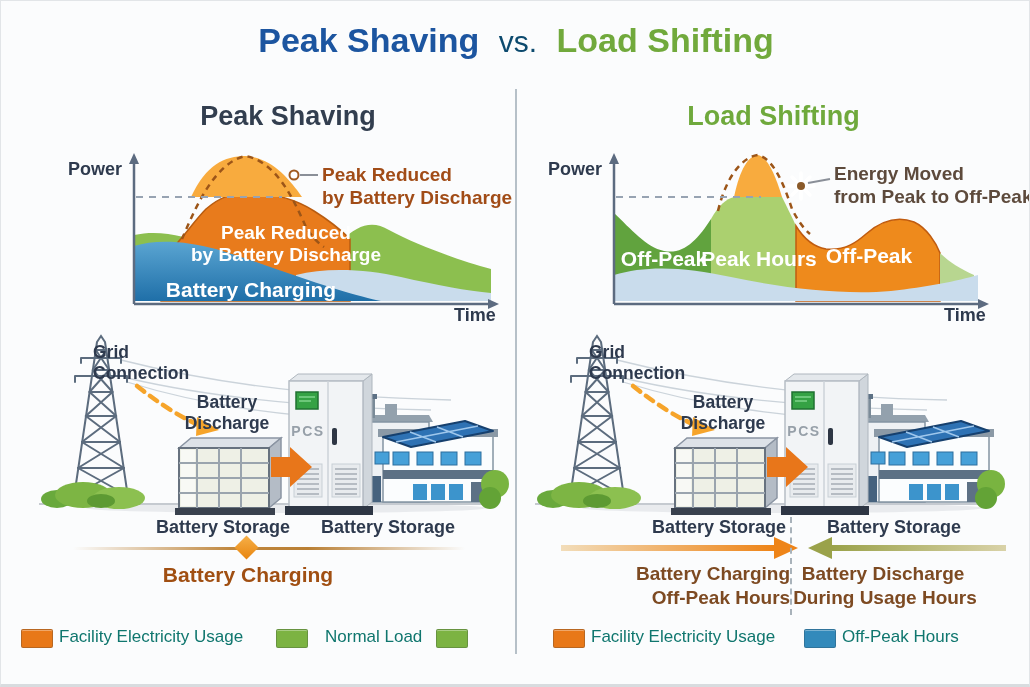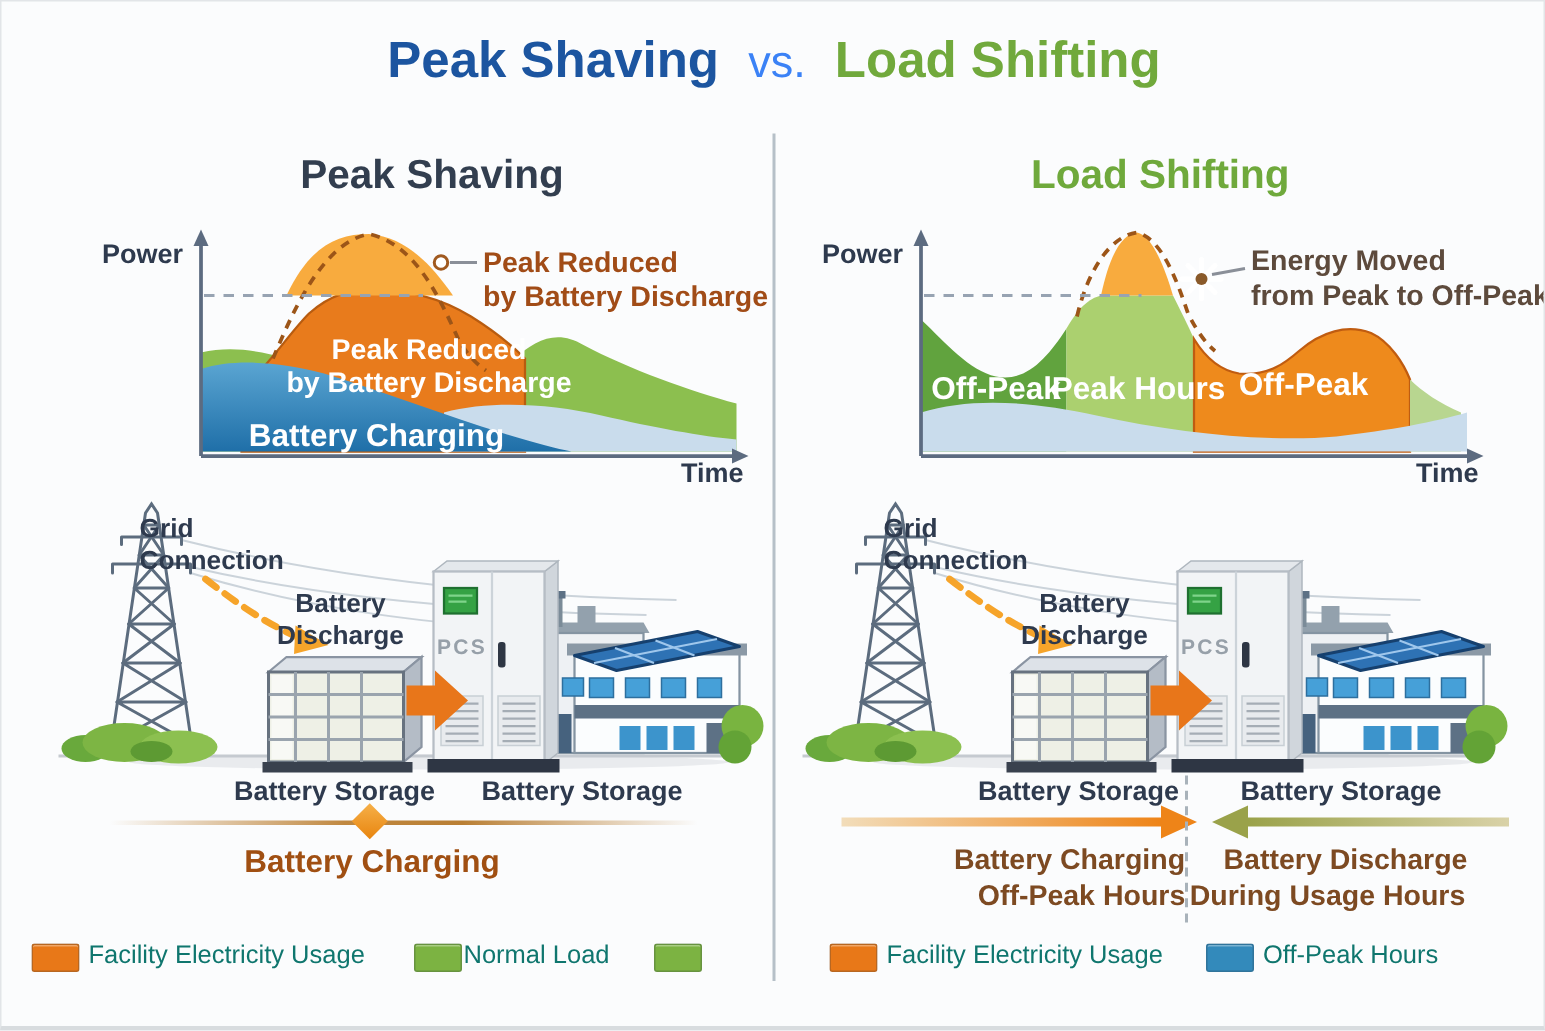--- a/index.html
+++ b/index.html
@@ -2,21 +2,21 @@
 <html><head>
 <meta charset="utf-8">
 <style>
   html,body{margin:0;padding:0;background:#eef0f2;}
   .page{position:relative;width:1030px;height:687px;background:#fbfcfd;overflow:hidden;
         font-family:"Liberation Sans",sans-serif;border:1px solid #e2e5e8;box-sizing:border-box;
         border-bottom:3px solid #d8dcdf;}
   .abs{position:absolute;white-space:nowrap;}
   .title-row{left:0;top:20px;width:1030px;text-align:center;font-size:34px;font-weight:bold;}
   .title-blue{color:#1c55a0;}
-  .title-vs{color:#3b82f6;font-weight:400;font-size:30px;margin:0 10px;}
+  .title-vs{color:#0c4a6e;font-weight:400;font-size:30px;margin:0 10px;}
   .title-green{color:#71a93c;}
   .divider{left:514px;top:88px;width:2px;height:565px;background:#b6c0c8;}
   .panel{position:absolute;top:0;width:515px;height:687px;}
   .p-left{left:0;} .p-right{left:515px;}
   .heading{font-size:27px;font-weight:bold;color:#323e4f;text-align:center;}
   .heading-green{color:#6fa93c;}
   svg{position:absolute;overflow:visible;}
   svg text{font-family:"Liberation Sans",sans-serif;}
   .axis{stroke:#5c6b80;stroke-width:2.5;fill:none;}
   .axis-head{fill:#5c6b80;}
@@ -183,21 +183,21 @@
     <div class="abs storage" style="left:122px;top:516px;width:200px">Battery Storage</div>
     <div class="abs storage" style="left:287px;top:516px;width:200px">Battery Storage</div>
 
     <div class="abs flow-line" style="left:72px;top:546px;width:392px"></div>
     <div class="abs diamond" style="left:237px;top:538px"></div>
     <div class="abs flow-main" style="left:117px;top:562px;width:260px">Battery Charging</div>
 
     <div class="abs swatch" style="left: 20px; top: 628px; background: rgb(232, 120, 24);"></div>
     <div class="abs legend-label" style="left:58px;top:626px">Facility Electricity Usage</div>
     <div class="abs swatch" style="left: 275px; top: 628px; background: rgb(124, 179, 66);"></div>
-    <div class="abs legend-label" style="left:308px;top:626px">Normal Load</div>
+    <div class="abs legend-label" style="left:324px;top:626px">Normal Load</div>
     <div class="abs swatch" style="left: 435px; top: 628px; background: rgb(124, 179, 66);"></div>
   </div>
 
   <div class="panel p-right">
     <div class="abs heading heading-green" style="left:0;top:100px;width:515px">Load Shifting</div>
 
     <svg style="left:30px;top:148px" width="460" height="180" viewBox="0 0 460 180">
       <path fill="#61a33e" d="M68,64 C85,80 100,98 118,102 C138,106 152,90 165,70 L165,152 L68,152 Z"></path>
       <path fill="#abd06f" d="M165,70 C173,56 180,50 188,48 L236,48 C241,58 246,68 250,77 L250,152 L165,152 Z"></path>
       <path fill="#ee8a1c" stroke="#c05c10" stroke-width="1.5" d="M250,77 C258,90 268,98 280,100 C300,102 312,92 320,85 C335,72 352,67 368,73 C381,79 390,94 394,104 L394,152 L250,152 Z"></path>
@@ -334,21 +334,21 @@
       </defs>
       <rect x="15" y="10" width="213" height="6" fill="url(#gradOr)"></rect>
       <polygon points="228,2 252,13 228,24" fill="#ee8418"></polygon>
       <rect x="286" y="10" width="174" height="6" fill="url(#gradOl)"></rect>
       <polygon points="286,2 262,13 286,24" fill="#9aa24a"></polygon>
     </svg>
     <div class="abs dash-div" style="left:274px;top:516px"></div>
 
     <div class="abs flow-r" style="left:92px;top:562px;width:210px">Battery Charging</div>
     <div class="abs flow-r flow-r2" style="left:100px;top:586px;width:210px">Off-Peak Hours</div>
-    <div class="abs flow-r" style="left:276px;top:562px;width:210px">Battery Discharge</div>
+    <div class="abs flow-r" style="left:262px;top:562px;width:210px">Battery Discharge</div>
     <div class="abs flow-r flow-r2" style="left:263px;top:586px;width:212px">During Usage Hours</div>
 
     <div class="abs swatch" style="left: 37px; top: 628px; background: rgb(232, 120, 24);"></div>
     <div class="abs legend-label" style="left:75px;top:626px">Facility Electricity Usage</div>
     <div class="abs swatch" style="left: 288px; top: 628px; background: rgb(51, 138, 187);"></div>
     <div class="abs legend-label" style="left:326px;top:626px">Off-Peak Hours</div>
   </div>
 </div>
 
 </body></html>

